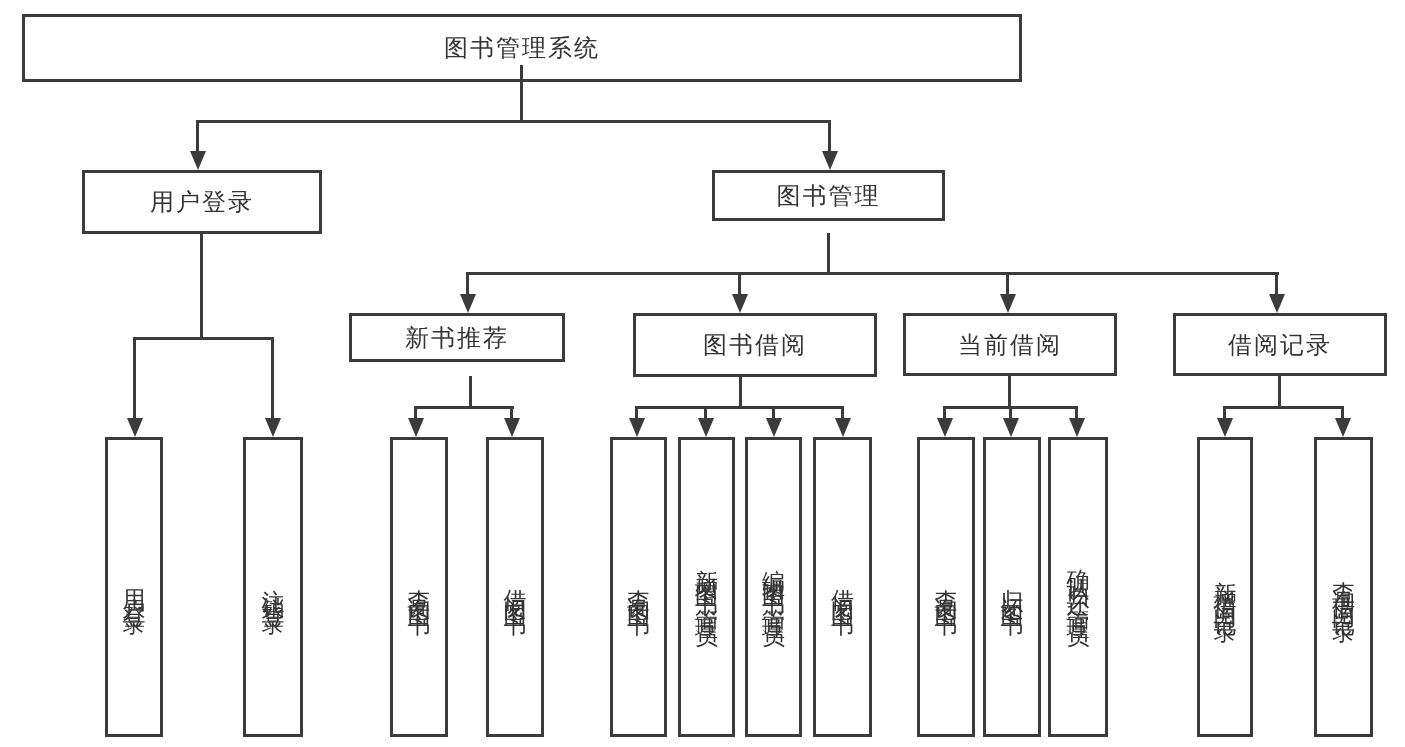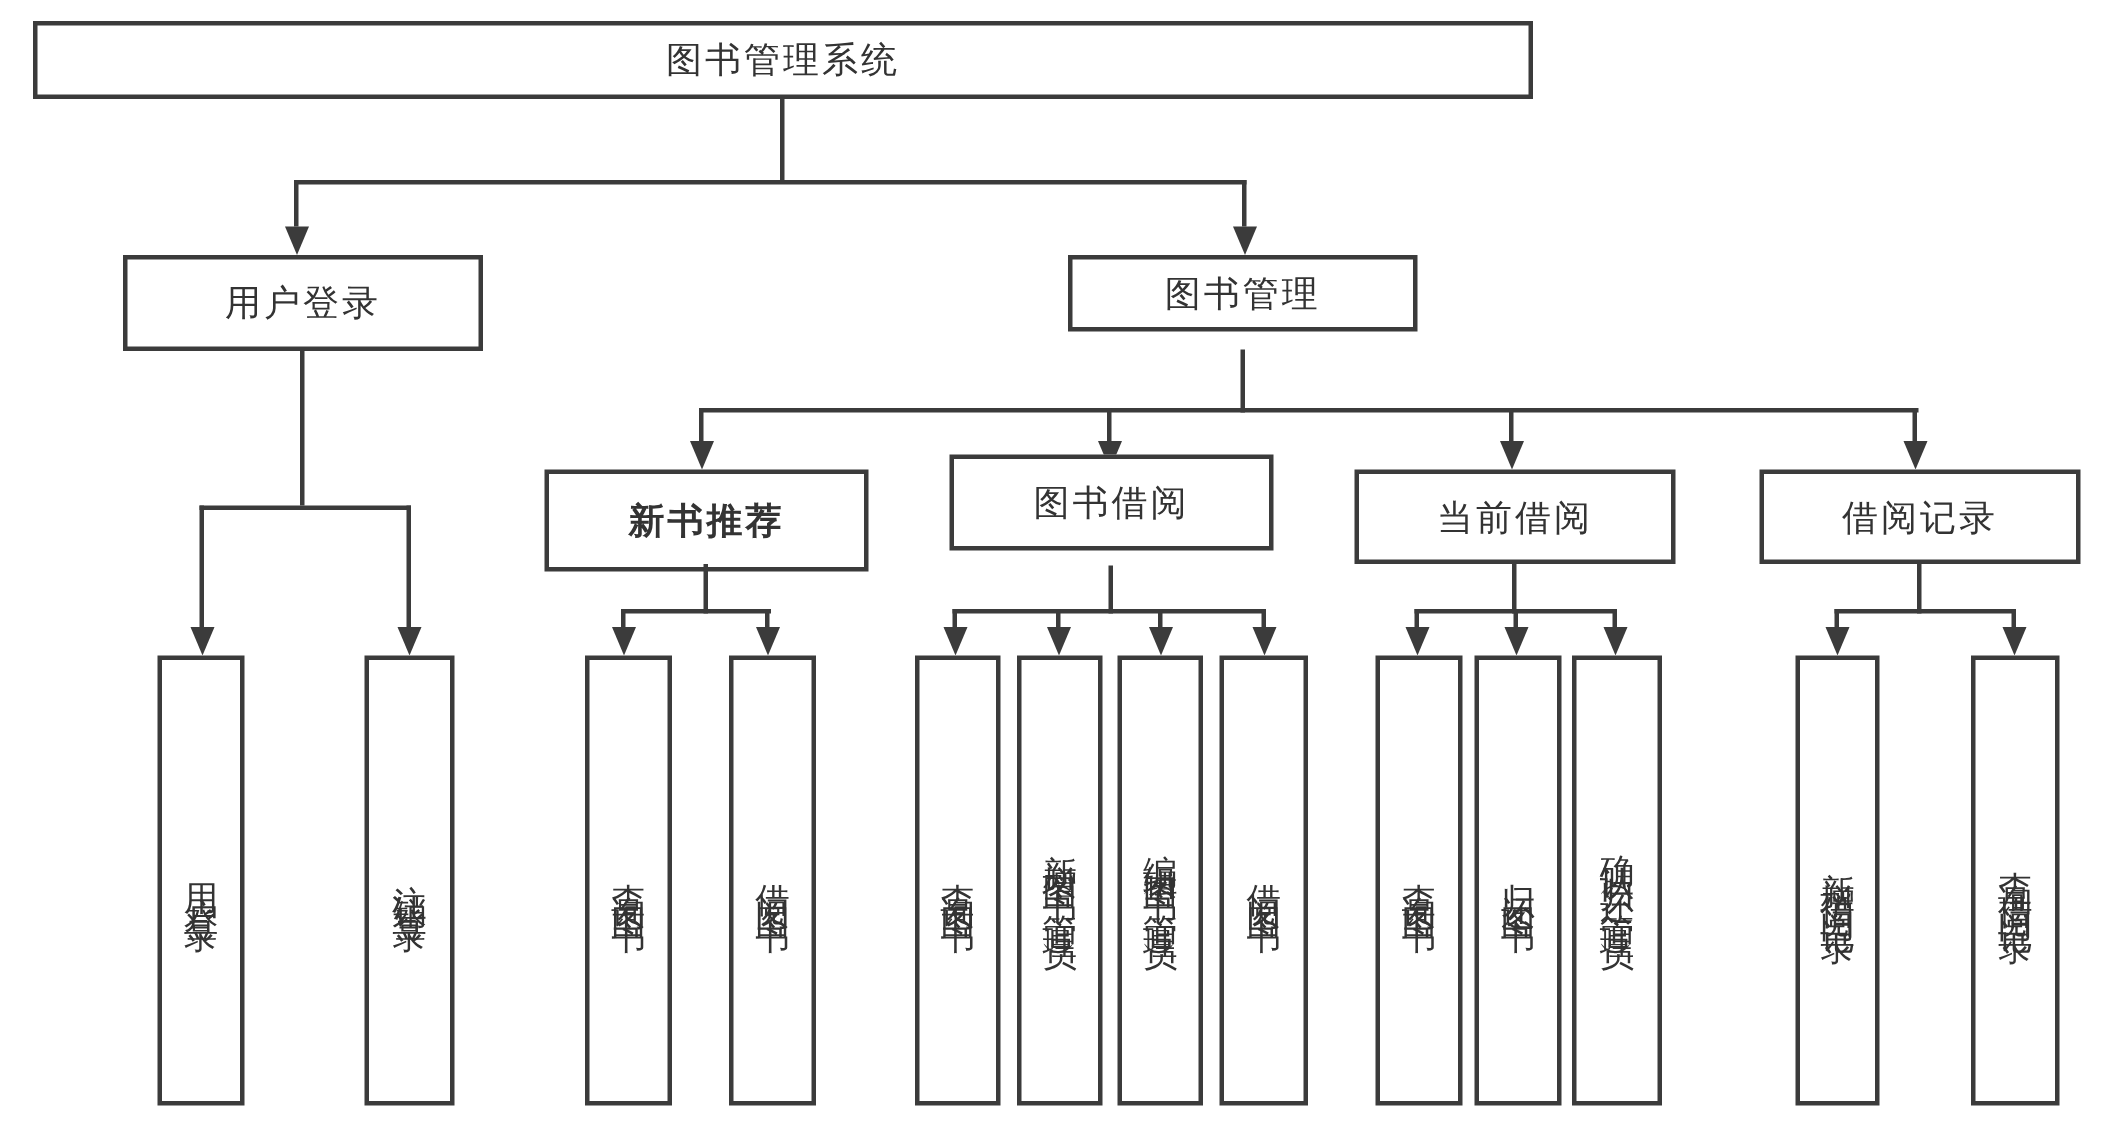--- a/index.html
+++ b/index.html
@@ -68,21 +68,21 @@
     letter-spacing:1px;
     color:var(--wm);
     white-space:nowrap;
   }
 </style>
 </head>
 <body>
 
 <div class="canvas">
 
-  <div class="hbox" style="left:22px;top:14px;width:1000px;height:52px;">图书管理系统</div>
+  <div class="hbox" style="left:22px;top:14px;width:1000px;height:68px;">图书管理系统</div>
 
   <div class="vline" style="left:520px;top:65px;height:55px;"></div>
   <div class="hline" style="left:196px;top:120px;width:635px;"></div>
   <div class="arrow" style="left:196px;top:120px;height:31px;"></div>
   <div class="arrow" style="left:828px;top:120px;height:31px;"></div>
 
   <div class="hbox" style="left:82px;top:170px;width:240px;height:64px;">用户登录</div>
   <div class="hbox" style="left:712px;top:170px;width:233px;height:51px;">图书管理</div>
 
   <div class="vline" style="left:200px;top:233px;height:104px;"></div>
@@ -90,22 +90,22 @@
   <div class="arrow" style="left:133px;top:337px;height:81px;"></div>
   <div class="arrow" style="left:271px;top:337px;height:81px;"></div>
 
   <div class="vline" style="left:827px;top:233px;height:42px;"></div>
   <div class="hline" style="left:466px;top:272px;width:813px;"></div>
   <div class="arrow" style="left:466px;top:272px;height:22px;"></div>
   <div class="arrow" style="left:738px;top:272px;height:22px;"></div>
   <div class="arrow" style="left:1006px;top:272px;height:22px;"></div>
   <div class="arrow" style="left:1275px;top:272px;height:22px;"></div>
 
-  <div class="hbox" style="left:363px;top:313px;width:216px;height:68px;font-weight:bold;">新书推荐</div>
-  <div class="hbox" style="left:633px;top:303px;width:216px;height:64px;">图书借阅</div>
+  <div class="hbox" style="left:349px;top:313px;width:216px;height:49px;">新书推荐</div>
+  <div class="hbox" style="left:633px;top:313px;width:244px;height:64px;">图书借阅</div>
   <div class="hbox" style="left:903px;top:313px;width:214px;height:63px;">当前借阅</div>
   <div class="hbox" style="left:1173px;top:313px;width:214px;height:63px;">借阅记录</div>
 
   <div class="vline" style="left:469px;top:376px;height:33px;"></div>
   <div class="hline" style="left:414px;top:406px;width:100px;"></div>
   <div class="arrow" style="left:414px;top:406px;height:12px;"></div>
   <div class="arrow" style="left:510px;top:406px;height:12px;"></div>
 
   <div class="vline" style="left:739px;top:377px;height:32px;"></div>
   <div class="hline" style="left:635px;top:406px;width:209px;"></div>

